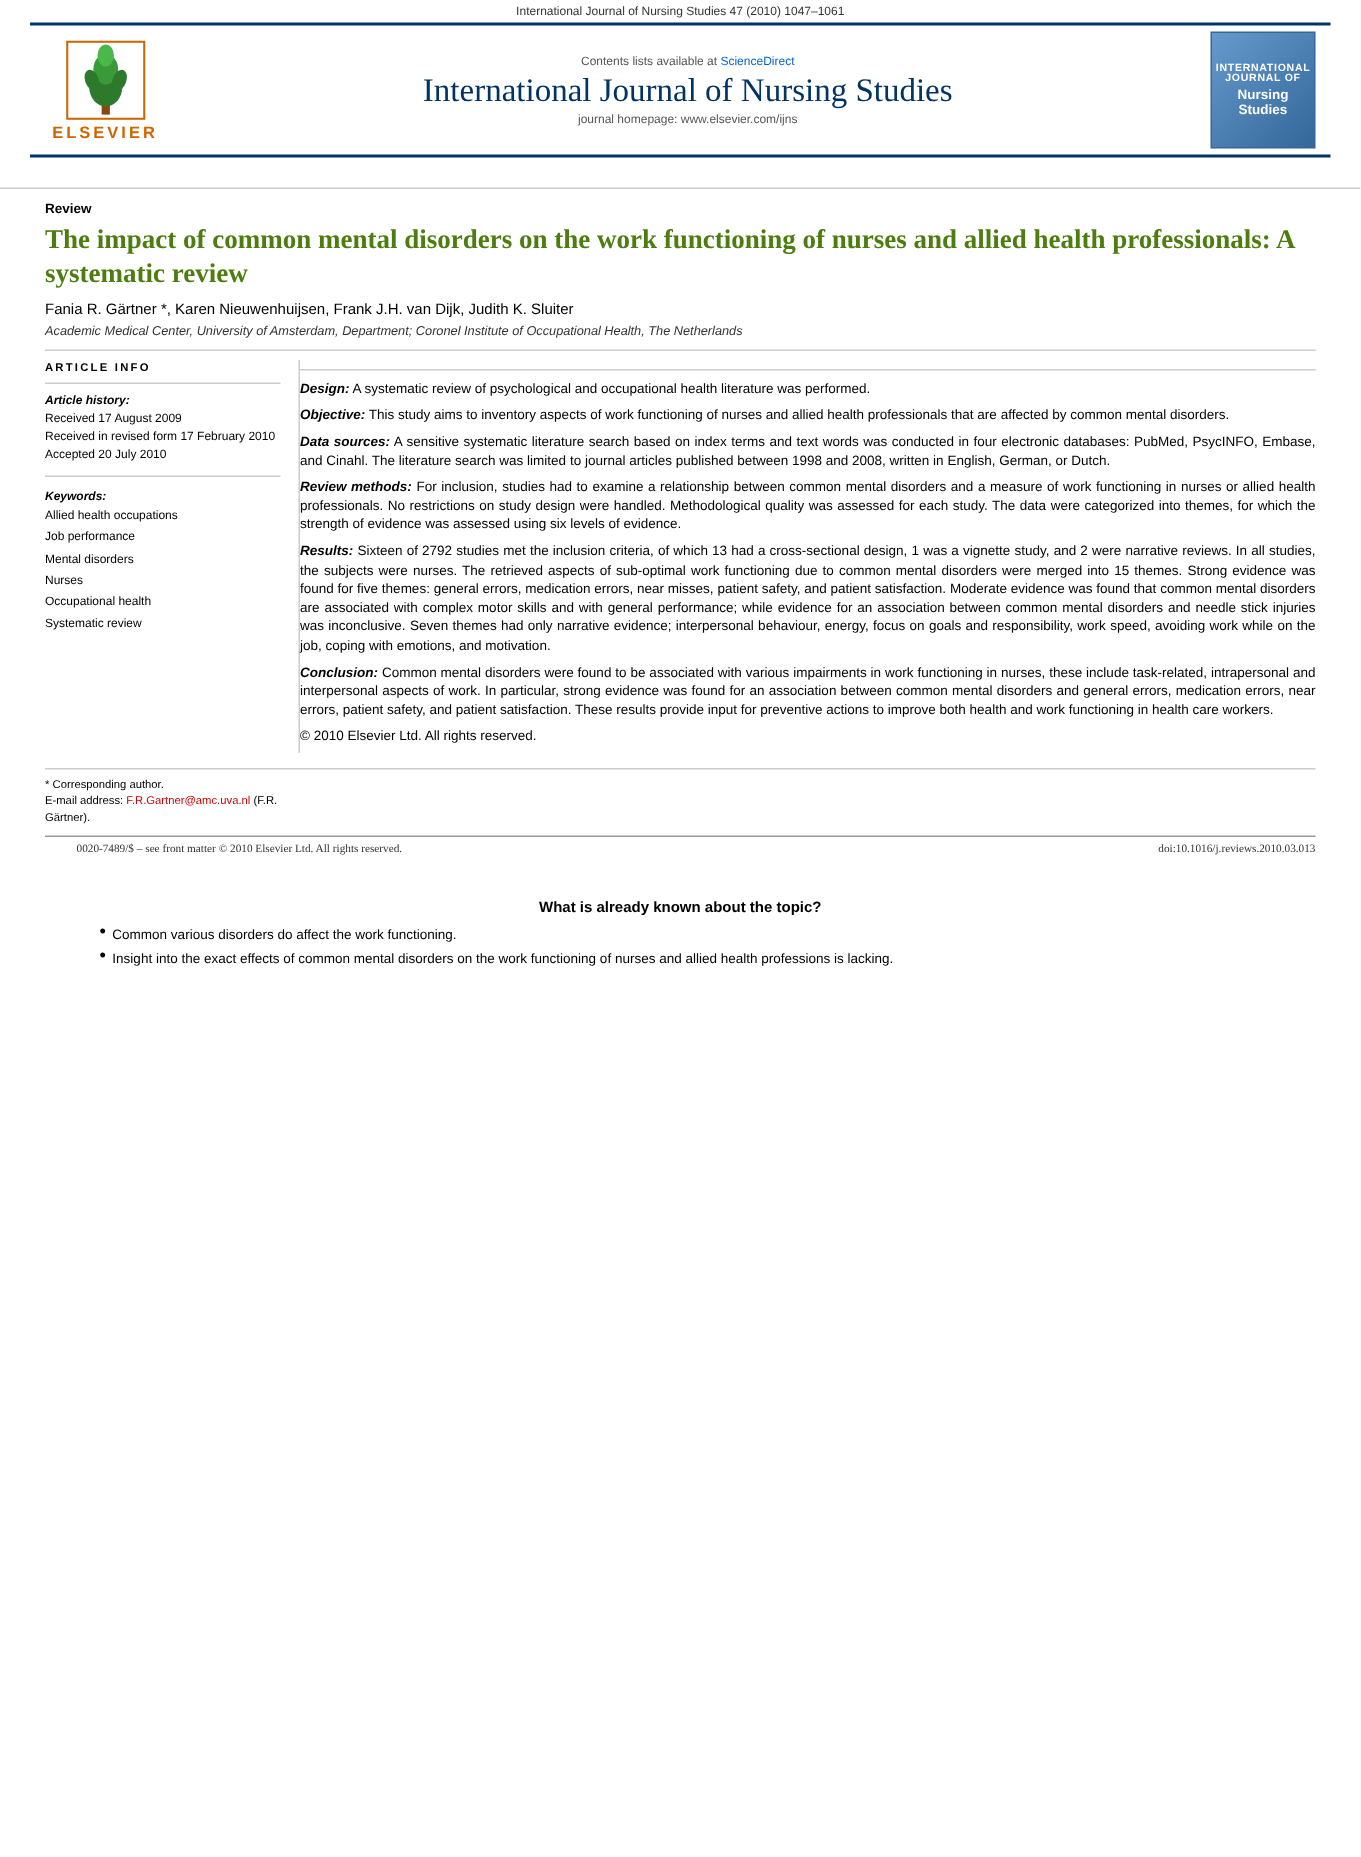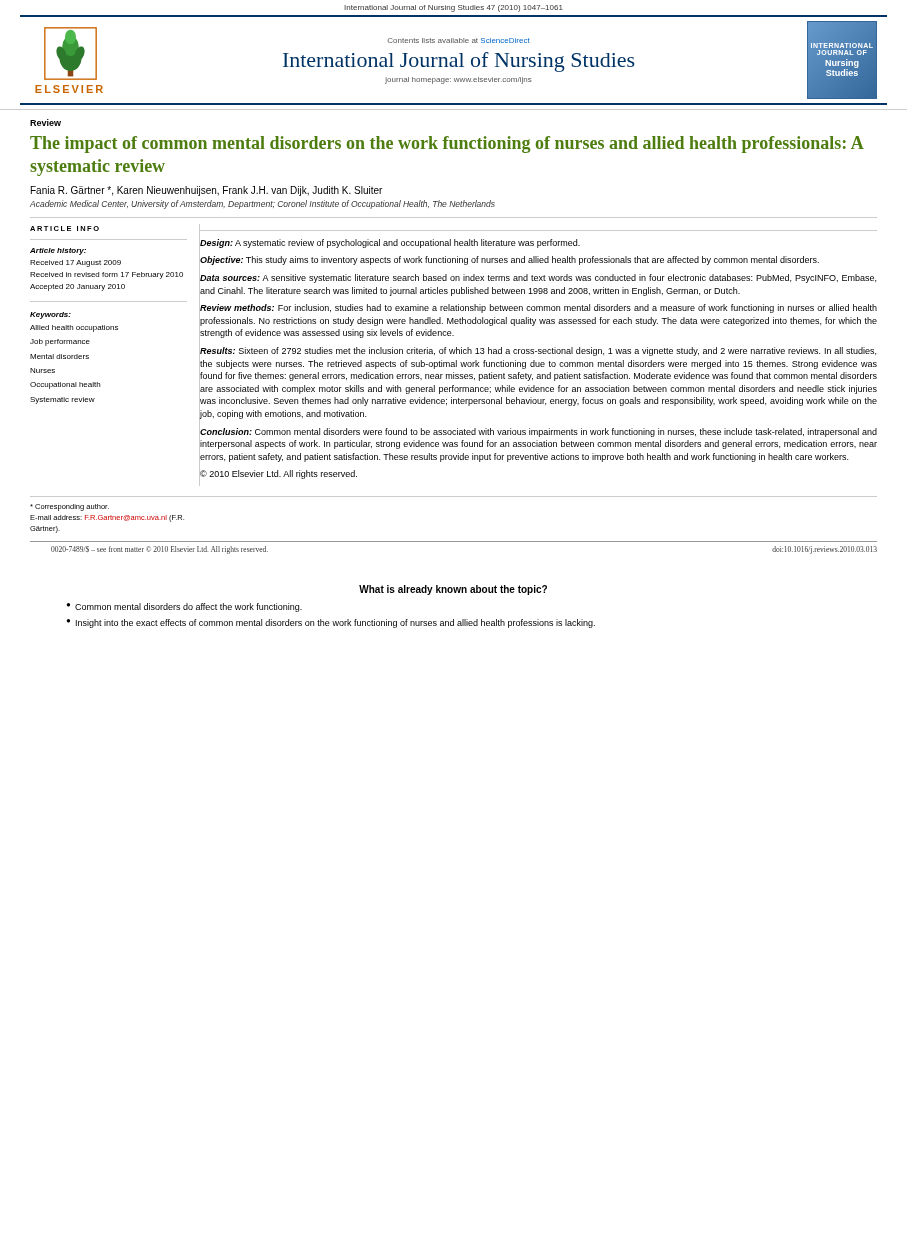--- a/index.html
+++ b/index.html
@@ -8,21 +8,21 @@
       font-family: 'Times New Roman', Times, serif;
       font-size: 10px;
       color: #000;
       width: 907px;
       min-height: 1238px;
     }
 
     
     .journal-header {
       border-bottom: 1px solid #ccc;
-      padding-bottom: 4px;
+      padding-bottom: 20px;
       margin-bottom: 0;
     }
     .journal-meta-line {
       text-align: center;
       font-size: 8px;
       color: #333;
       padding: 3px 0;
       font-family: Arial, sans-serif;
     }
     .journal-banner {
@@ -340,21 +340,21 @@
   <div class="two-col">
 
     <div class="left-col">
       <div class="section-header">ARTICLE INFO</div>
       <hr class="article-divider">
 
       <div class="article-history">
         <h4>Article history:</h4>
         <p>Received 17 August 2009</p>
         <p>Received in revised form 17 February 2010</p>
-        <p>Accepted 20 January 2010</p>
+        <p>Accepted 20 July 2010</p>
       </div>
 
       <hr class="article-divider" style="margin-top:8px;">
 
       <div class="keywords-section">
         <h4>Keywords:</h4>
         <p>Allied health occupations</p>
         <p>Job performance</p>
         <p>Mental disorders</p>
         <p>Nurses</p>
@@ -412,19 +412,19 @@
     <div class="footer-text">0020-7489/$ – see front matter © 2010 Elsevier Ltd. All rights reserved.</div>
     <div class="footer-text">doi:10.1016/j.reviews.2010.03.013</div>
   </div>
 </div>
 
 <div class="what-known-box">
   <h3>What is already known about the topic?</h3>
 
   <div class="bullet-item">
     <span class="bullet-dot">•</span>
-    <span class="bullet-text">Common mental disorders do affect the work functioning.</span>
+    <span class="bullet-text">Common various disorders do affect the work functioning.</span>
   </div>
   <div class="bullet-item">
     <span class="bullet-dot">•</span>
     <span class="bullet-text">Insight into the exact effects of common mental disorders on the work functioning of nurses and allied health professions is lacking.</span>
   </div>
 </div>
 
 </body></html>

